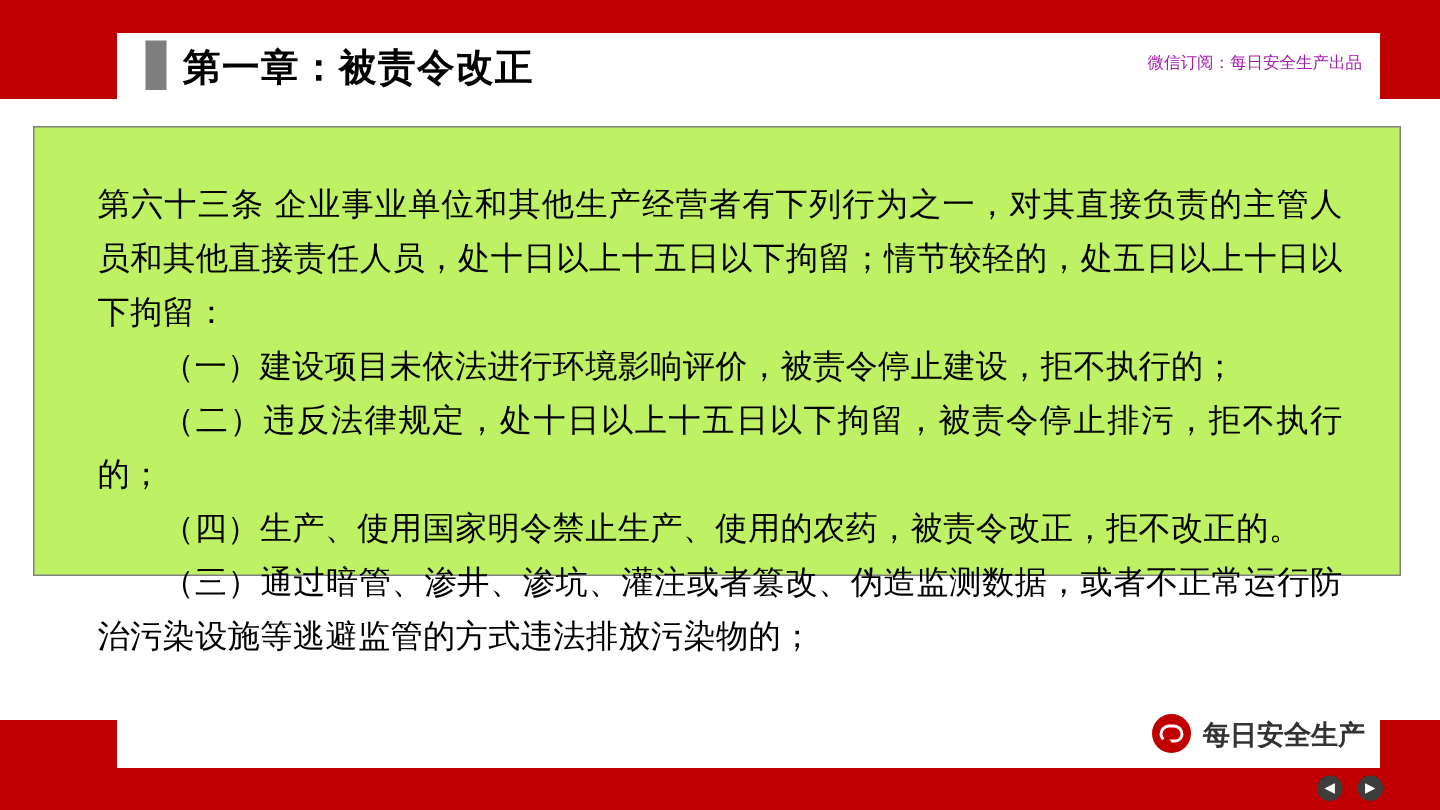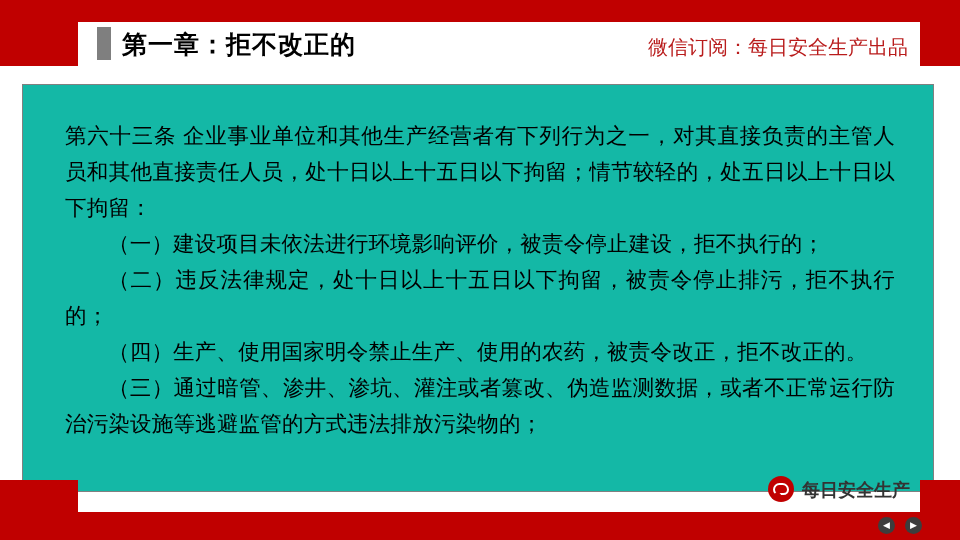--- a/index.html
+++ b/index.html
@@ -60,33 +60,33 @@
     font-size: 25px;
     font-weight: bold;
     color: #000000;
     letter-spacing: 1px;
     white-space: nowrap;
   }
   .wechat-note {
     position: absolute;
     top: 34px;
     right: 52px;
-    font-size: 20px;
-    color: #b91c1c;
+    font-size: 11px;
+    color: #a21caf;
     white-space: nowrap;
   }
 
   
   .content-box {
     position: absolute;
     top: 84px;
     left: 22px;
     width: 912px;
-    height: 408px;
-    background: #14b8a6;
+    height: 300px;
+    background: #bef264;
     border: 1px solid #808080;
     box-sizing: border-box;
   }
   .body-text {
     position: absolute;
     top: 33px;
     left: 42px;
     width: 830px;
     font-size: 21.5px;
     line-height: 36px;
@@ -185,21 +185,21 @@
 </style>
 </head>
 <body>
 
 <div class="top-bar"></div>
 <div class="top-left-block"></div>
 <div class="top-right-block"></div>
 <div class="header-strip"></div>
 
 <div class="title-marker"></div>
-<div class="chapter-title">第一章：拒不改正的</div>
+<div class="chapter-title">第一章：被责令改正</div>
 <div class="wechat-note">微信订阅：每日安全生产出品</div>
 
 <div class="content-box">
   <div class="body-text">
     <p>第六十三条 企业事业单位和其他生产经营者有下列行为之一，对其直接负责的主管人员和其他直接责任人员，处十日以上十五日以下拘留；情节较轻的，处五日以上十日以下拘留：</p>
     <p class="indent">（一）建设项目未依法进行环境影响评价，被责令停止建设，拒不执行的；</p>
     <p class="indent">（二）违反法律规定，处十日以上十五日以下拘留，被责令停止排污，拒不执行的；</p>
     <p class="indent">（四）生产、使用国家明令禁止生产、使用的农药，被责令改正，拒不改正的。</p>
     <p class="indent">（三）通过暗管、渗井、渗坑、灌注或者篡改、伪造监测数据，或者不正常运行防治污染设施等逃避监管的方式违法排放污染物的；</p>
   </div>

